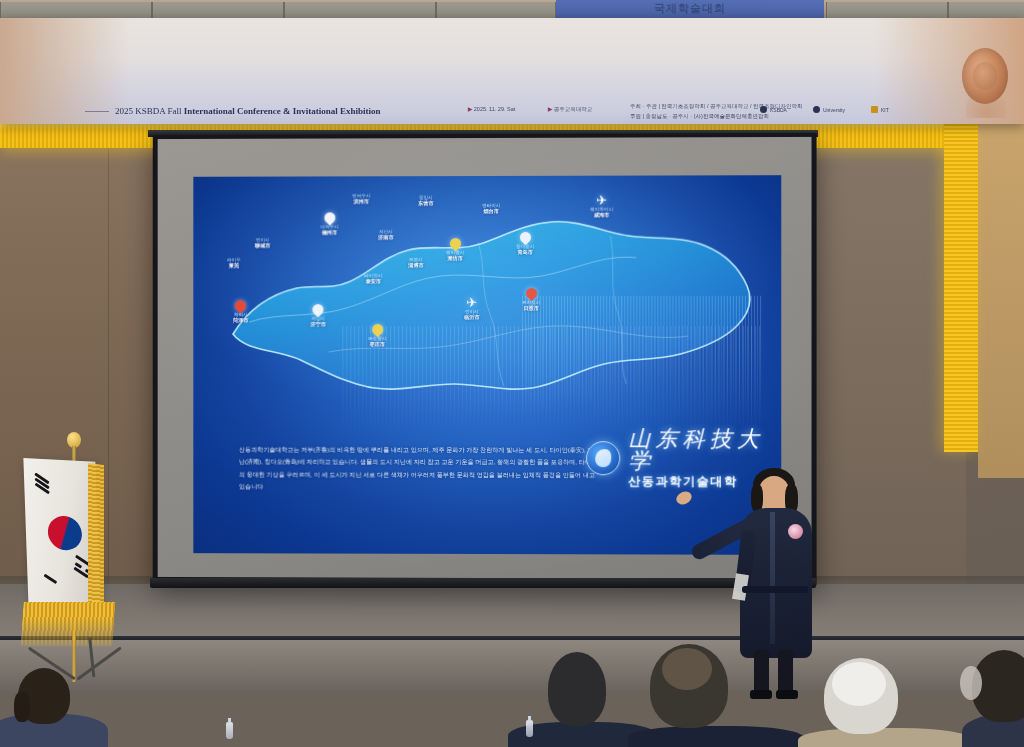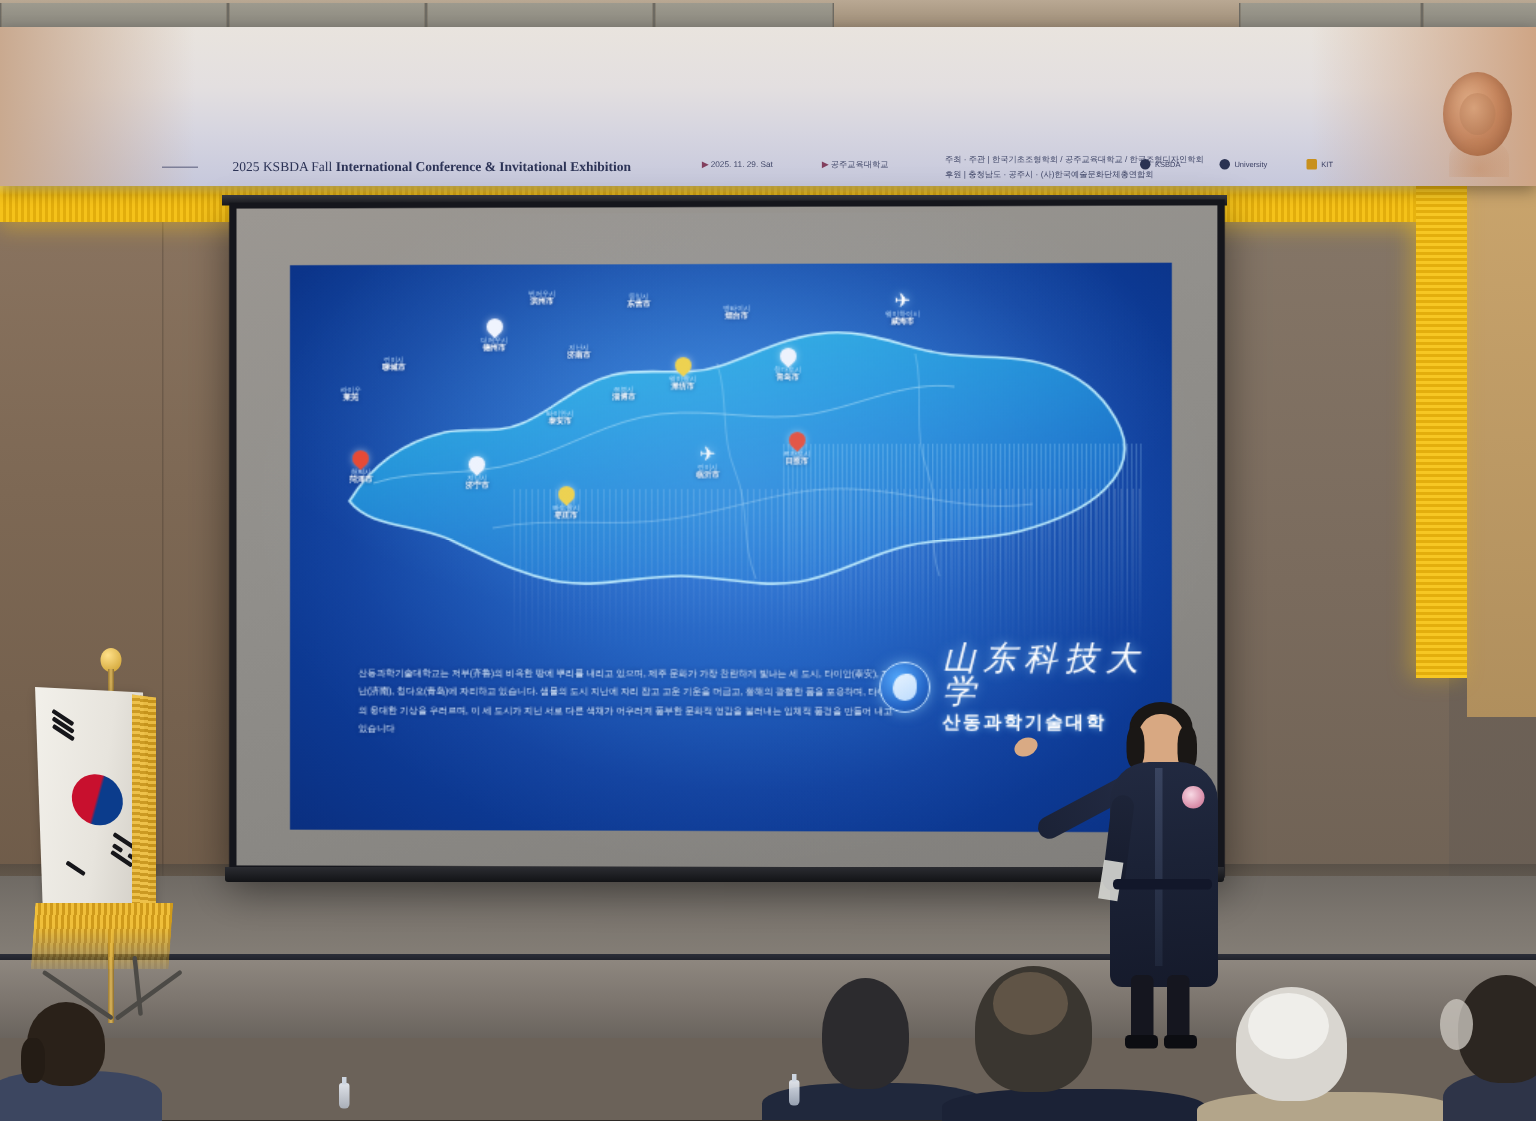--- a/index.html
+++ b/index.html
@@ -87,21 +87,21 @@
   .banner-title{
     position:absolute;left:14px;top:26px;
     font-family:"Liberation Serif",serif;
     font-size:41px;font-weight:bold;letter-spacing:.5px;
     color:#1b1b1b;white-space:nowrap;
     text-shadow:0 1px 0 rgba(255,255,255,.5);
   }
   .banner-title .accent{color:#8f3352;}
   .banner-title .navy{color:#18203f;}
   .banner-sub-wrap{
-    position:absolute;left:108px;top:88px;display:flex;align-items:center;gap:23px;
+    position:absolute;left:85px;top:88px;display:flex;align-items:center;gap:6px;
   }
   .sub-rule{width:24px;height:1px;background:#5b5f7e;opacity:.7;}
   .banner-sub{
     font-family:"Liberation Serif",serif;font-size:9px;color:#2c3356;white-space:nowrap;
   }
   .banner-sub .b{font-weight:bold;}
   .banner-meta{
     position:absolute;top:88px;font-size:5.5px;color:#2f3659;white-space:nowrap;opacity:.9;
   }
   .banner-meta .dot{color:#7a3050;font-weight:bold;}
@@ -379,20 +379,23 @@
 
 <div id="scene">
 
   <div class="ceiling">
     <div class="ceil-strip" style="left:0px;width:150px;"></div>
     <div class="ceil-strip" style="left:152px;width:130px;"></div>
     <div class="ceil-strip" style="left:284px;width:150px;"></div>
     <div class="ceil-strip" style="left:436px;width:118px;"></div>
     <div class="ceil-strip" style="left:826px;width:120px;"></div>
     <div class="ceil-strip" style="left:948px;width:76px;"></div>
+    <div class="ceil-blue">
+      <div class="ceil-blue-txt" data-bind="ceiling_sign.text">국제학술대회</div>
+    </div>
   </div>
 
   <div class="wall"></div>
   <div class="wall-wood"></div>
   <div class="wall-wood-seam" style="left:108px;"></div>
   <div class="wall-right"></div>
 
   <div class="cove-top"></div>
   <div class="cove-top-hi"></div>
   <div class="cove-right-far"></div>

